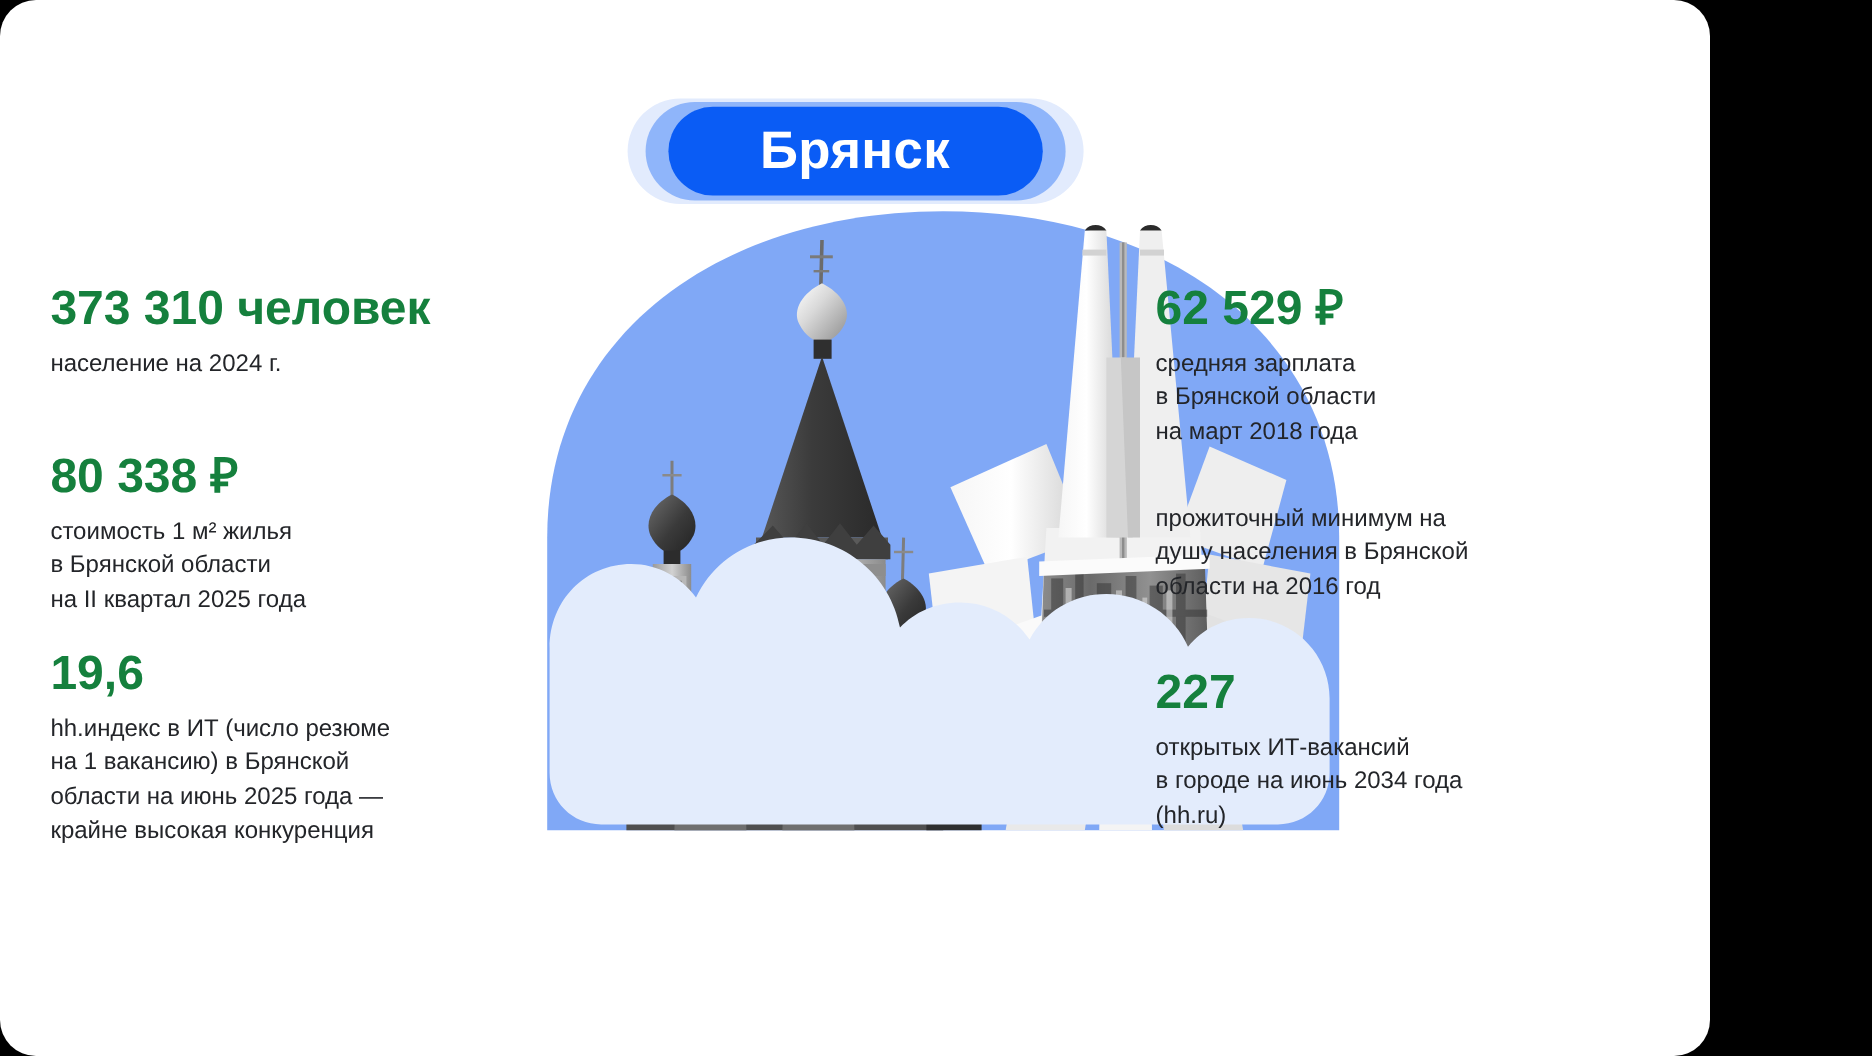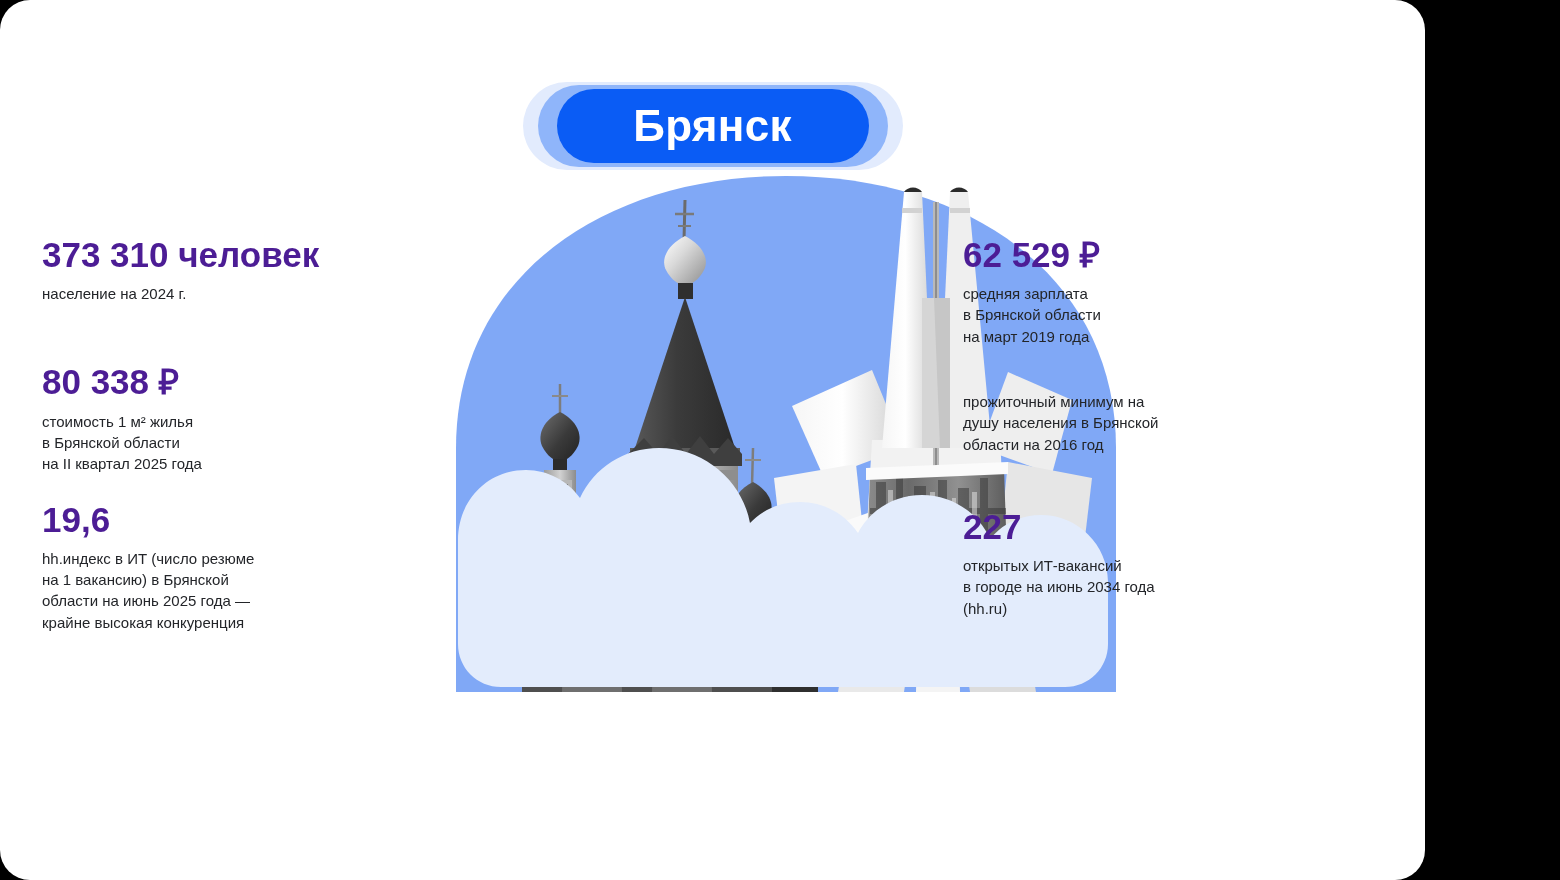--- a/index.html
+++ b/index.html
@@ -98,29 +98,29 @@
   }
   #col-right {
     right: 42px;
     text-align: left;
   }
   .stat {
     margin-bottom: 44px;
   }
   .stat:last-child { margin-bottom: 0; }
   .stat-value {
-    color: #4c1d95;
-    font-size: 35px;
+    color: #15803d;
+    font-size: 40px;
     font-weight: bold;
     line-height: 1.12;
     white-space: nowrap;
   }
   .stat-label {
     color: #232529;
-    font-size: 15px;
+    font-size: 20px;
     font-weight: normal;
     line-height: 1.42;
     margin-top: 9px;
     white-space: pre-line;
   }
   #col-left .stat:nth-child(1) { margin-bottom: 58px; }
   #col-left .stat:nth-child(2) { margin-bottom: 25px; }
   #col-right .stat:nth-child(1) { margin-bottom: 44px; }
   #col-right .stat:nth-child(2) { margin-bottom: 52px; }
 </style>
@@ -411,21 +411,21 @@
 области на июнь 2025 года —
 крайне высокая конкуренция</div>
     </div>
   </div>
 
   <div id="col-right" class="stats-col">
     <div class="stat">
       <div class="stat-value">62 529 ₽</div>
       <div class="stat-label">средняя зарплата
 в Брянской области
-на март 2019 года</div>
+на март 2018 года</div>
     </div>
     <div class="stat">
       <div class="stat-label">прожиточный минимум на
 душу населения в Брянской
 области на 2016 год</div>
     </div>
     <div class="stat">
       <div class="stat-value">227</div>
       <div class="stat-label">открытых ИТ-вакансий
 в городе на июнь 2034 года

